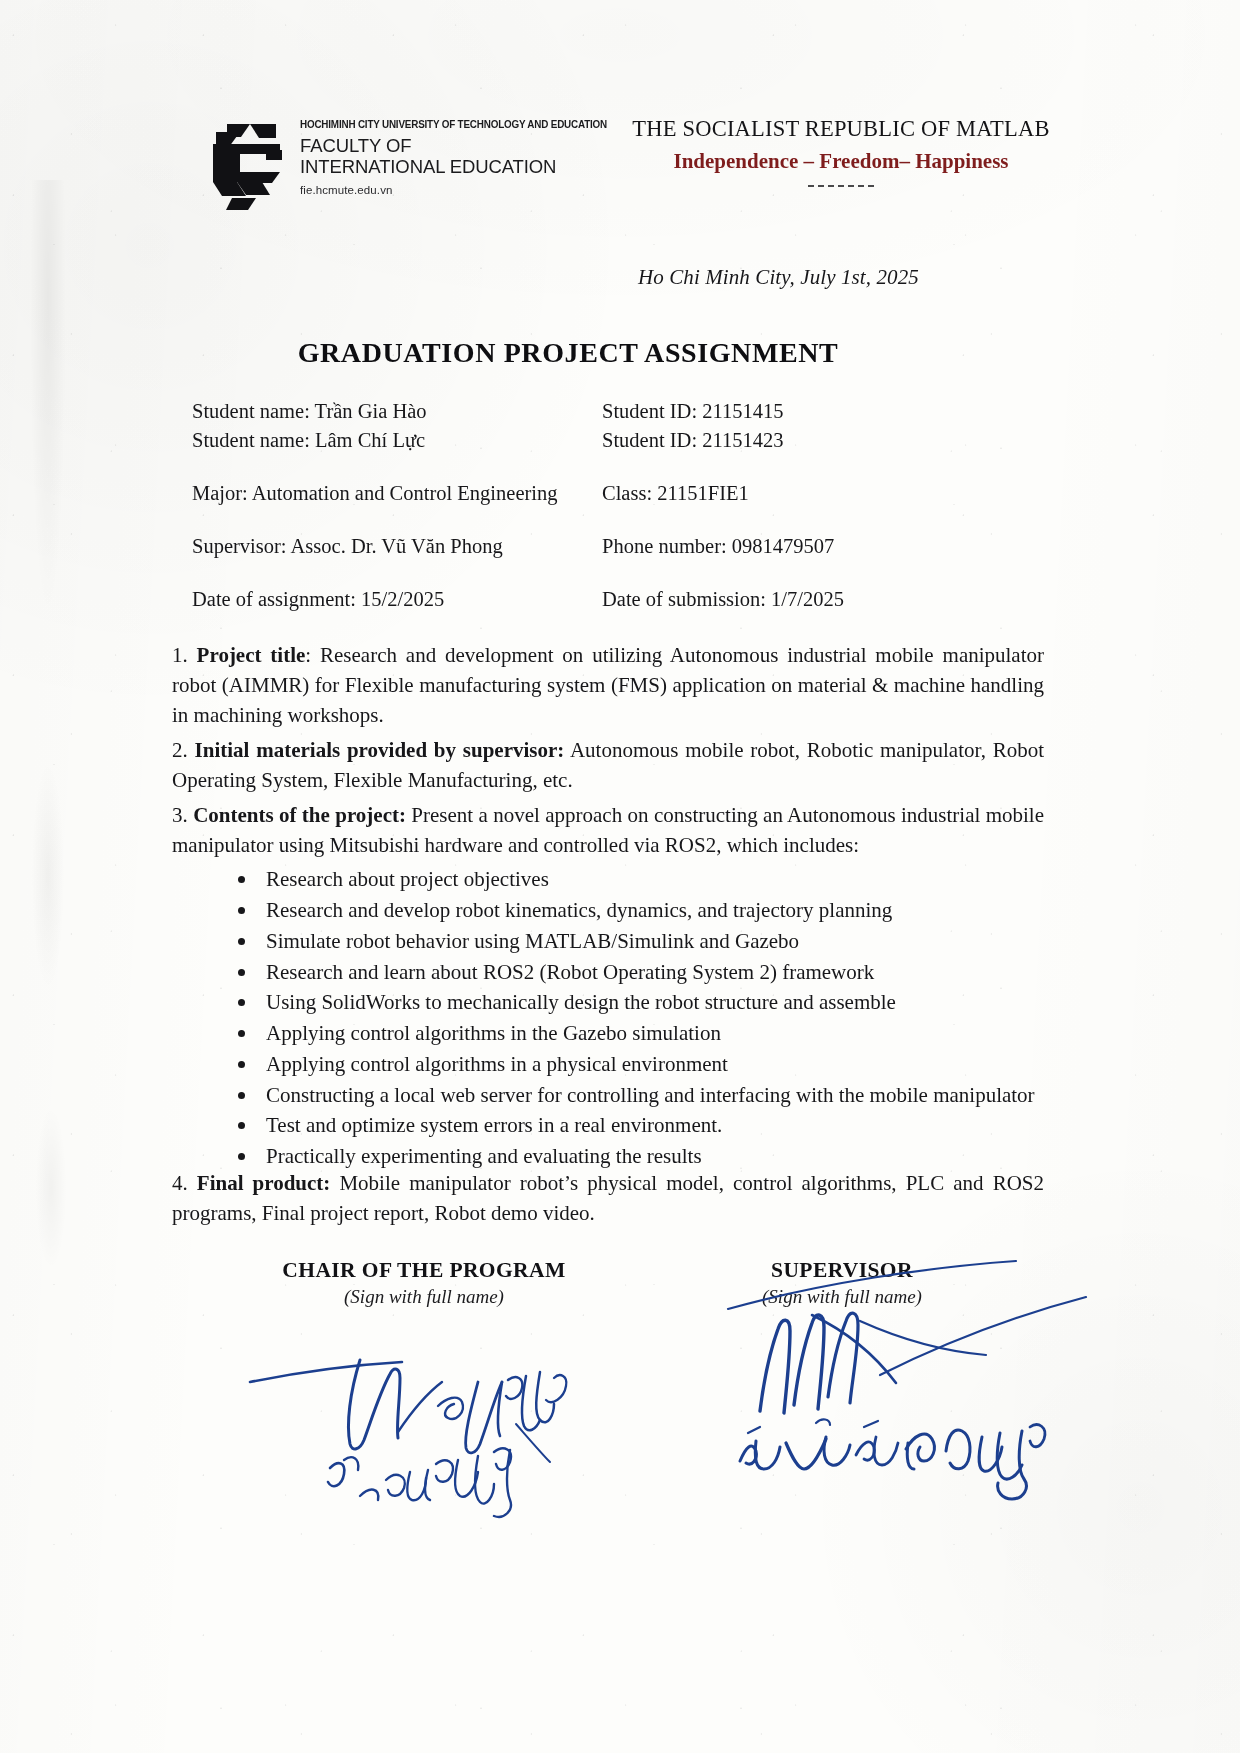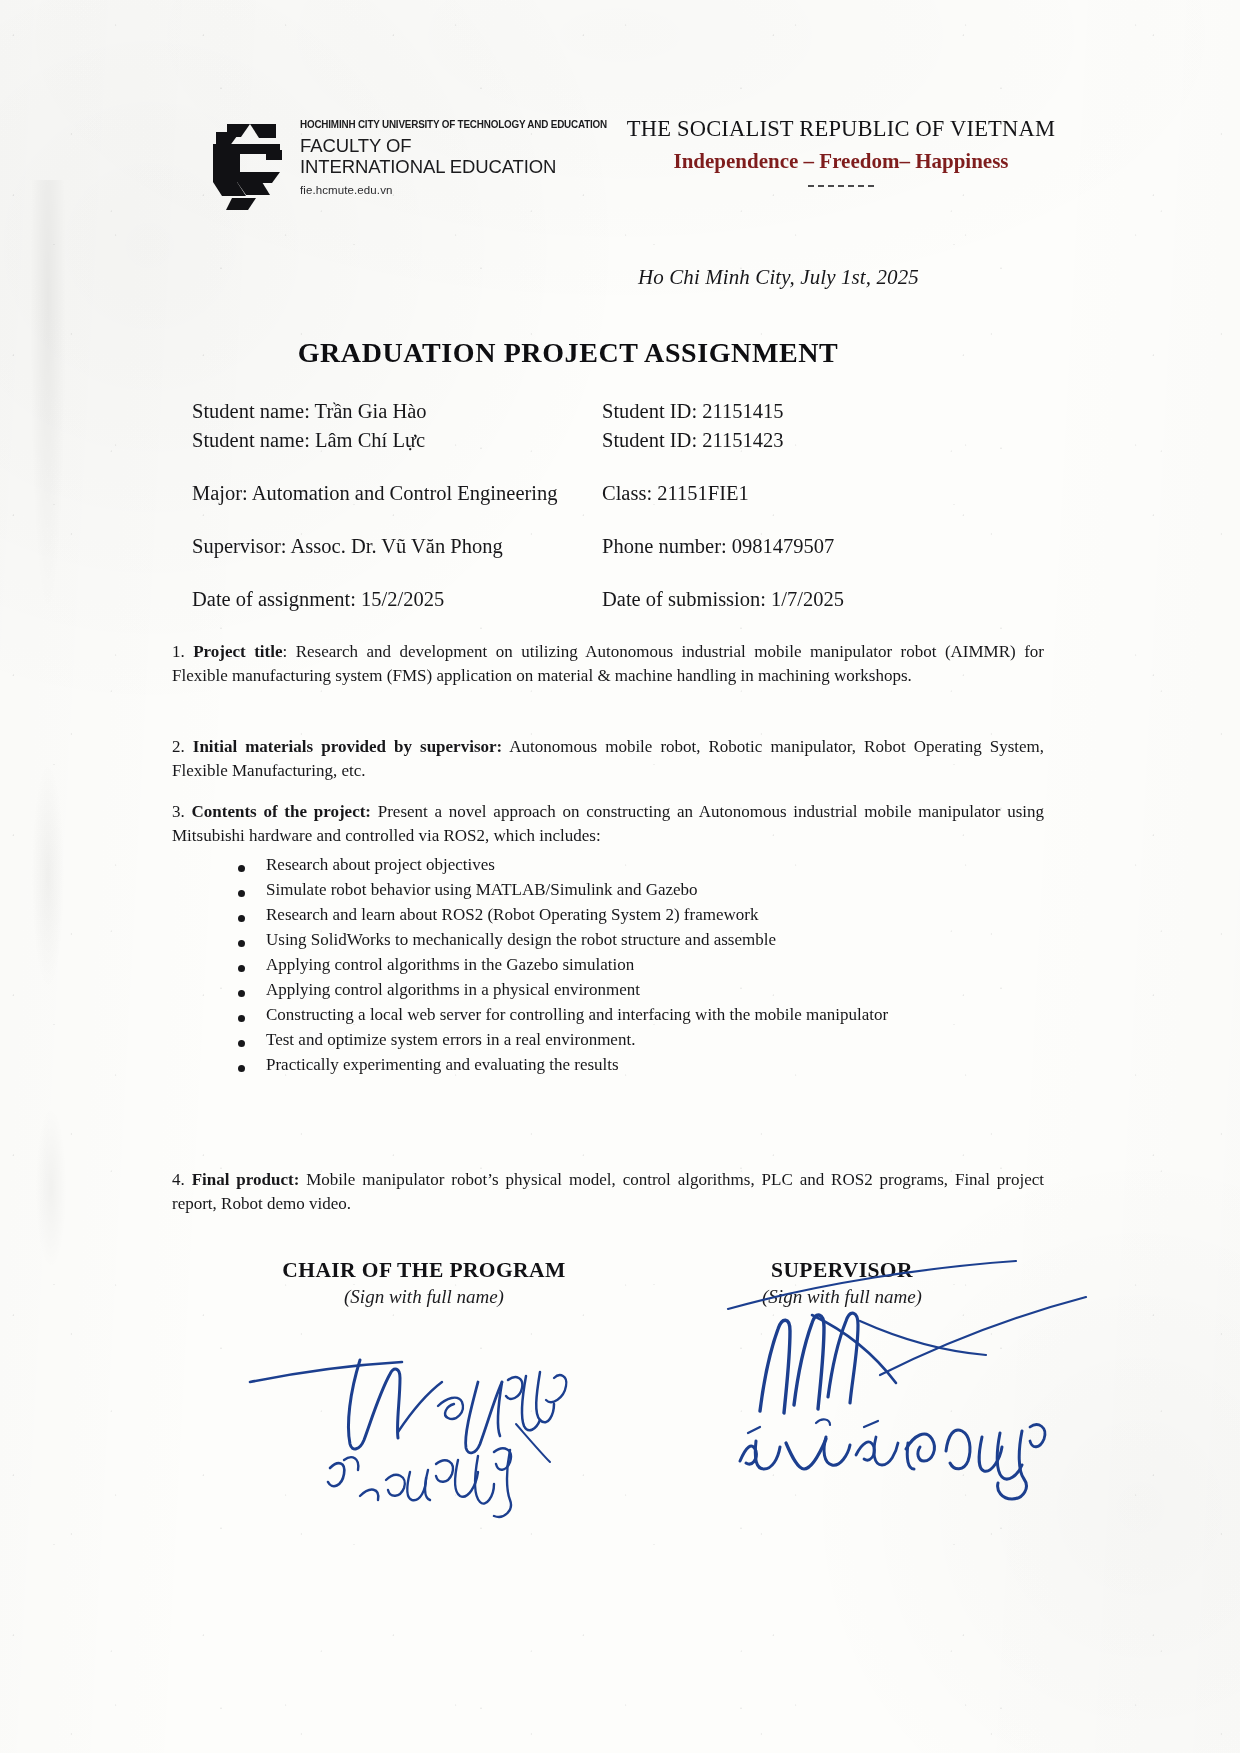--- a/index.html
+++ b/index.html
@@ -168,21 +168,21 @@
   }
   .info-row .c1 { width: 410px; }
   .info-row .c2 { width: 430px; }
   .info-gap { height: 24px; }
 
   
   .section {
     position: absolute;
     left: 172px;
     width: 872px;
-    font-size: 17px;
+    font-size: 21px;
     line-height: 1.44;
     text-align: justify;
     color: #17171a;
   }
   .section b { font-weight: 700; }
 
   .s1 { top: 640px; }
   .s2 { top: 735px; }
   .s3 { top: 800px; }
   .s4 { top: 1168px; }
@@ -289,21 +289,21 @@
       </div>
       <div class="uni-text">
         <div class="uni-line-1">HOCHIMINH CITY UNIVERSITY OF TECHNOLOGY AND EDUCATION</div>
         <div class="uni-line-2">FACULTY OF</div>
         <div class="uni-line-3">INTERNATIONAL EDUCATION</div>
         <div class="uni-url">fie.hcmute.edu.vn</div>
       </div>
     </div>
 
     <div class="republic-block">
-      <div class="rep-line-1">THE SOCIALIST REPUBLIC OF VIETNAM</div>
+      <div class="rep-line-1">THE SOCIALIST REPUBLIC OF MATLAB</div>
       <div class="rep-line-2">Independence – Freedom– Happiness</div>
       <div class="rep-rule"></div>
     </div>
   </div>
 
   <div class="city-date">Ho Chi Minh City, July 1st, 2025</div>
 
   <div class="doc-title">GRADUATION PROJECT ASSIGNMENT</div>
 
   <div class="info">
@@ -340,20 +340,21 @@
   <div class="section s2">
     <span>2.</span>
     <b>Initial materials provided by supervisor:</b><span> Autonomous mobile robot, Robotic manipulator, Robot Operating System, Flexible Manufacturing, etc.</span>
   </div>
 
   <div class="section s3">
     <span>3.</span>
     <b>Contents of the project:</b><span> Present a novel approach on constructing an Autonomous industrial mobile manipulator using Mitsubishi hardware and controlled via ROS2, which includes:</span>
     <ul class="bullets">
       <li>Research about project objectives</li>
+      <li>Research and develop robot kinematics, dynamics, and trajectory planning</li>
       <li>Simulate robot behavior using MATLAB/Simulink and Gazebo</li>
       <li>Research and learn about ROS2 (Robot Operating System 2) framework</li>
       <li>Using SolidWorks to mechanically design the robot structure and assemble</li>
       <li>Applying control algorithms in the Gazebo simulation</li>
       <li>Applying control algorithms in a physical environment</li>
       <li>Constructing a local web server for controlling and interfacing with the mobile manipulator</li>
       <li>Test and optimize system errors in a real environment.</li>
       <li>Practically experimenting and evaluating the results</li>
     </ul>
   </div>

